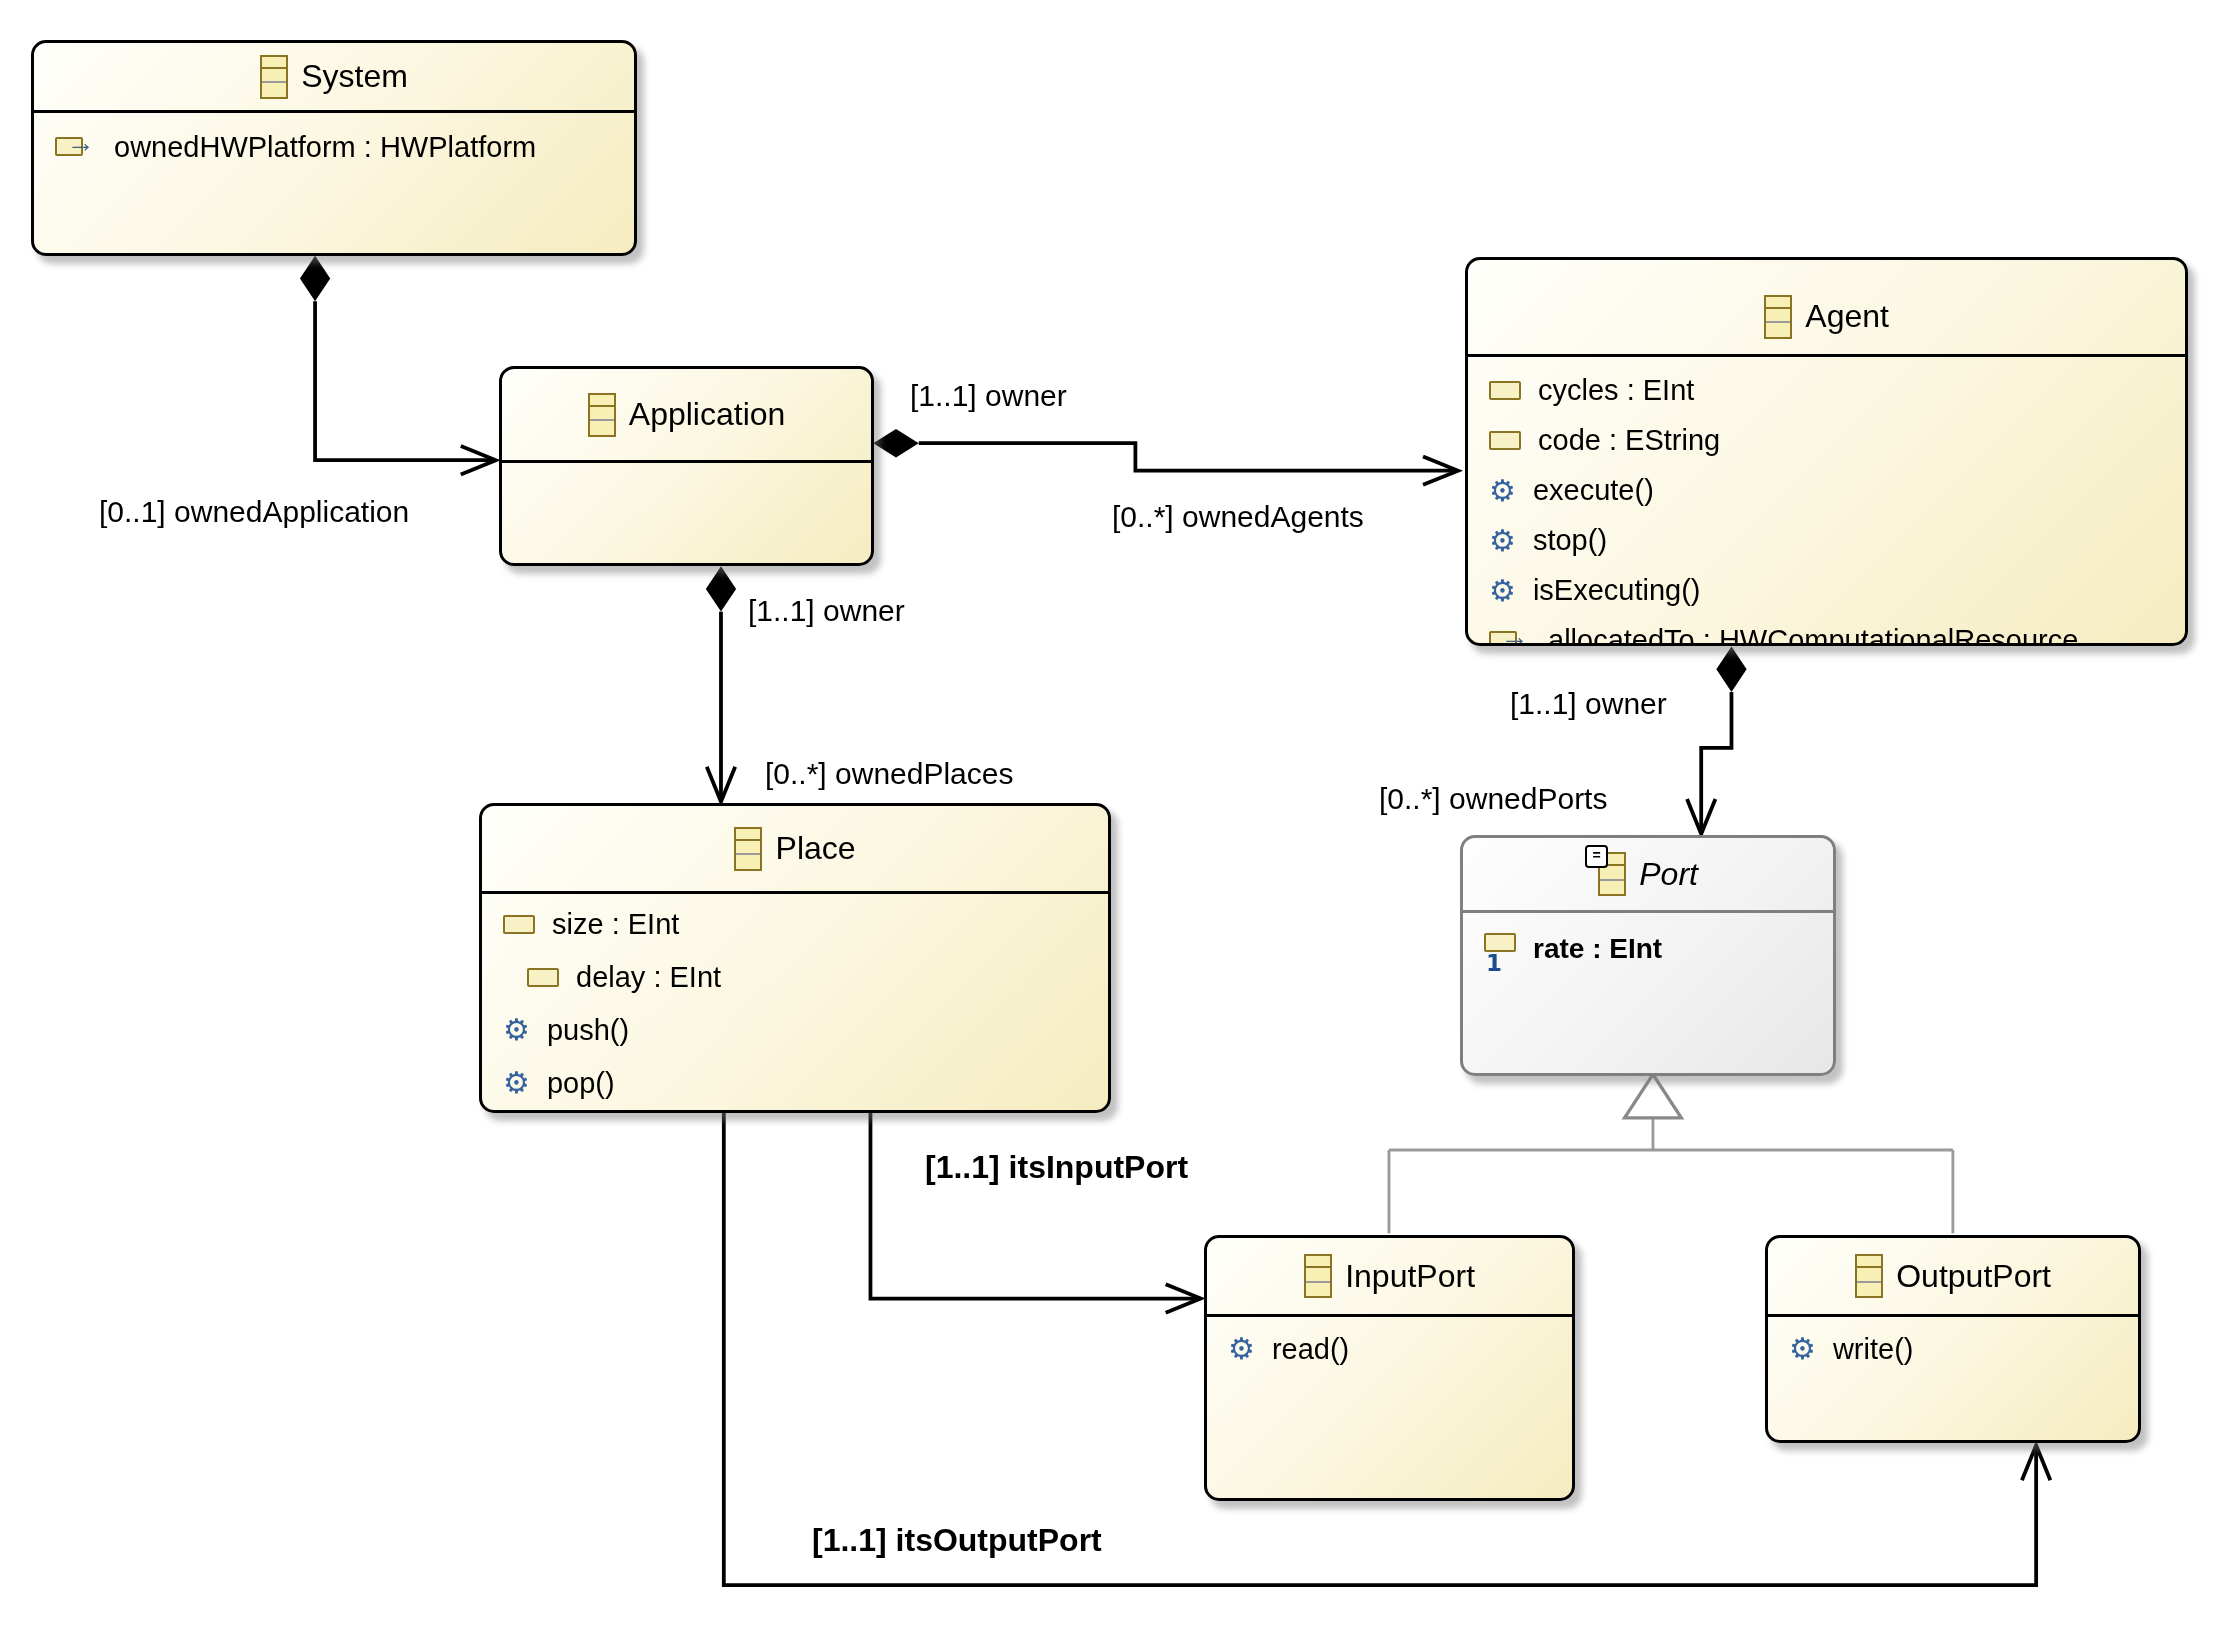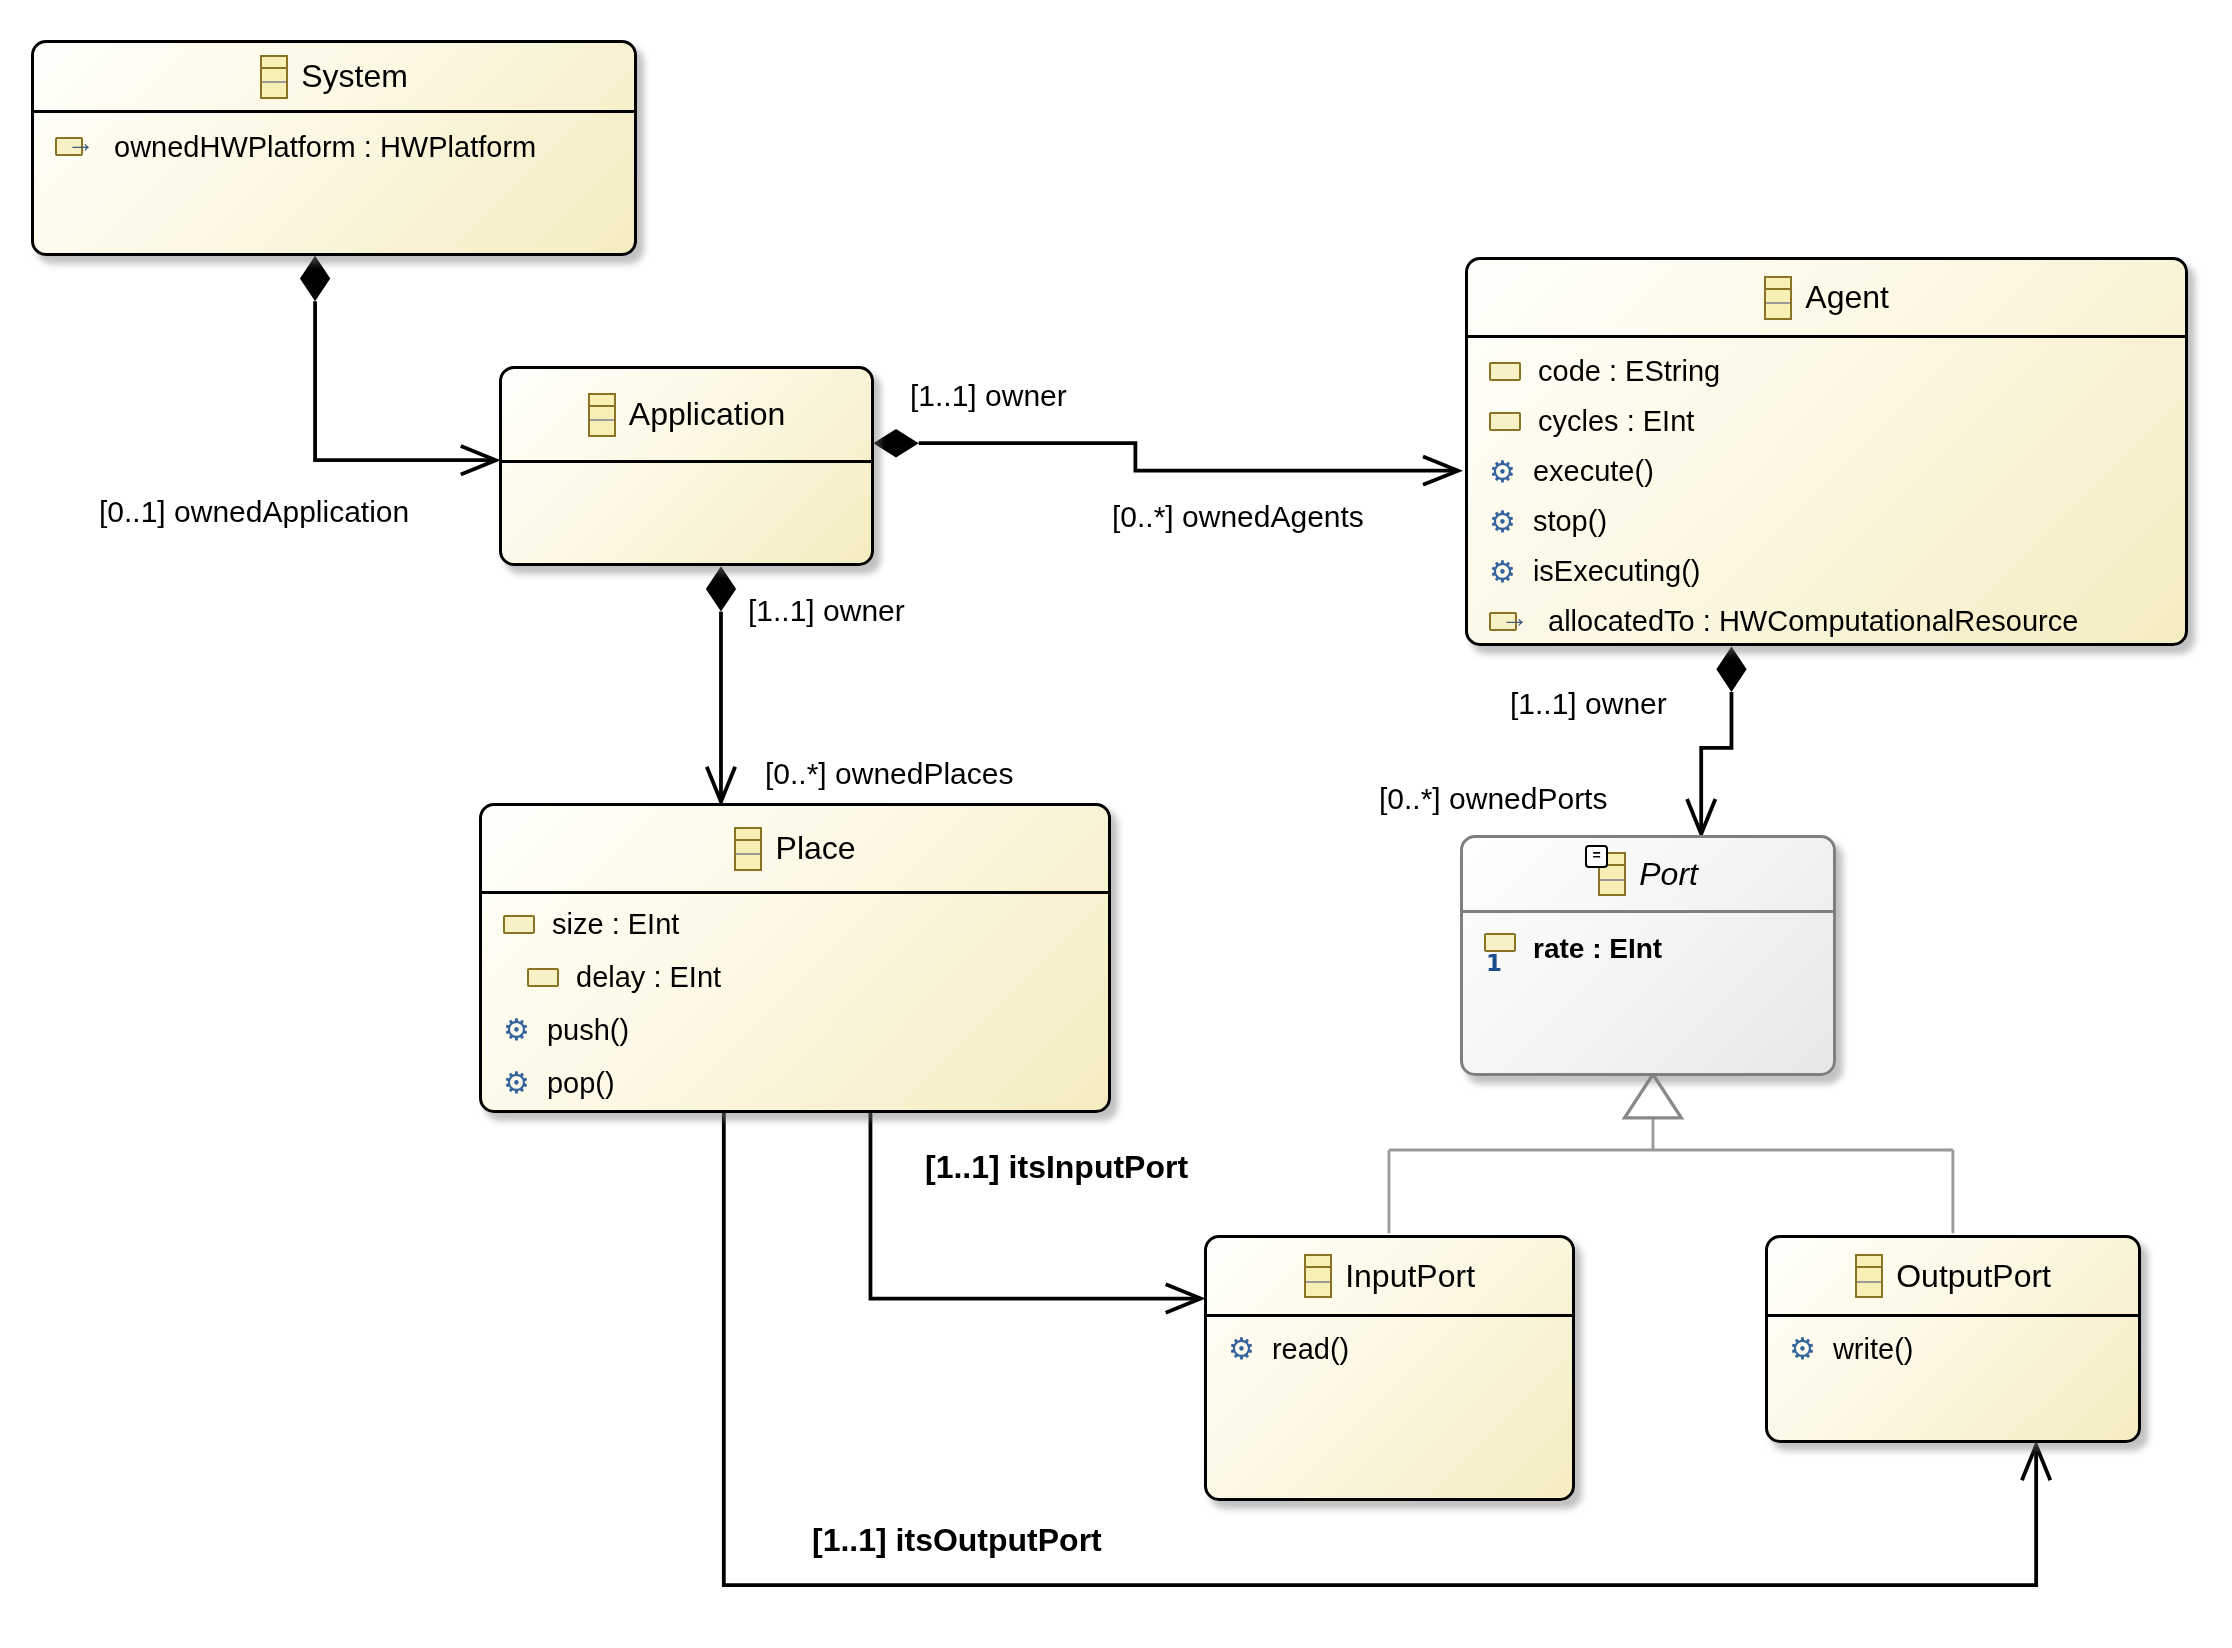--- a/index.html
+++ b/index.html
@@ -123,32 +123,32 @@
 
   <div class="uml-box" style="left:499px;top:366px;width:375px;height:200px;">
     <div class="uml-title" style="height:94px;">
       <span class="class-icon"></span>
       <span class="uml-name">Application</span>
     </div>
     <div class="uml-body"></div>
   </div>
 
   <div class="uml-box" style="left:1465px;top:257px;width:723px;height:389px;">
-    <div class="uml-title" style="height:78px;">
+    <div class="uml-title" style="height:78px;margin-top:19px;">
       <span class="class-icon"></span>
       <span class="uml-name">Agent</span>
     </div>
     <div class="uml-body" style="padding-top:8.5px;">
       <div class="member" style="height:50px;">
         <span class="attr-icon"></span>
+        <span class="mtext">cycles : EInt</span>
+      </div>
+      <div class="member" style="height:50px;">
+        <span class="attr-icon"></span>
         <span class="mtext">code : EString</span>
-      </div>
-      <div class="member" style="height:50px;">
-        <span class="attr-icon"></span>
-        <span class="mtext">cycles : EInt</span>
       </div>
       <div class="member" style="height:50px;">
         <span class="op-icon">⚙</span>
         <span class="mtext">execute()</span>
       </div>
       <div class="member" style="height:50px;">
         <span class="op-icon">⚙</span>
         <span class="mtext">stop()</span>
       </div>
       <div class="member" style="height:50px;">

